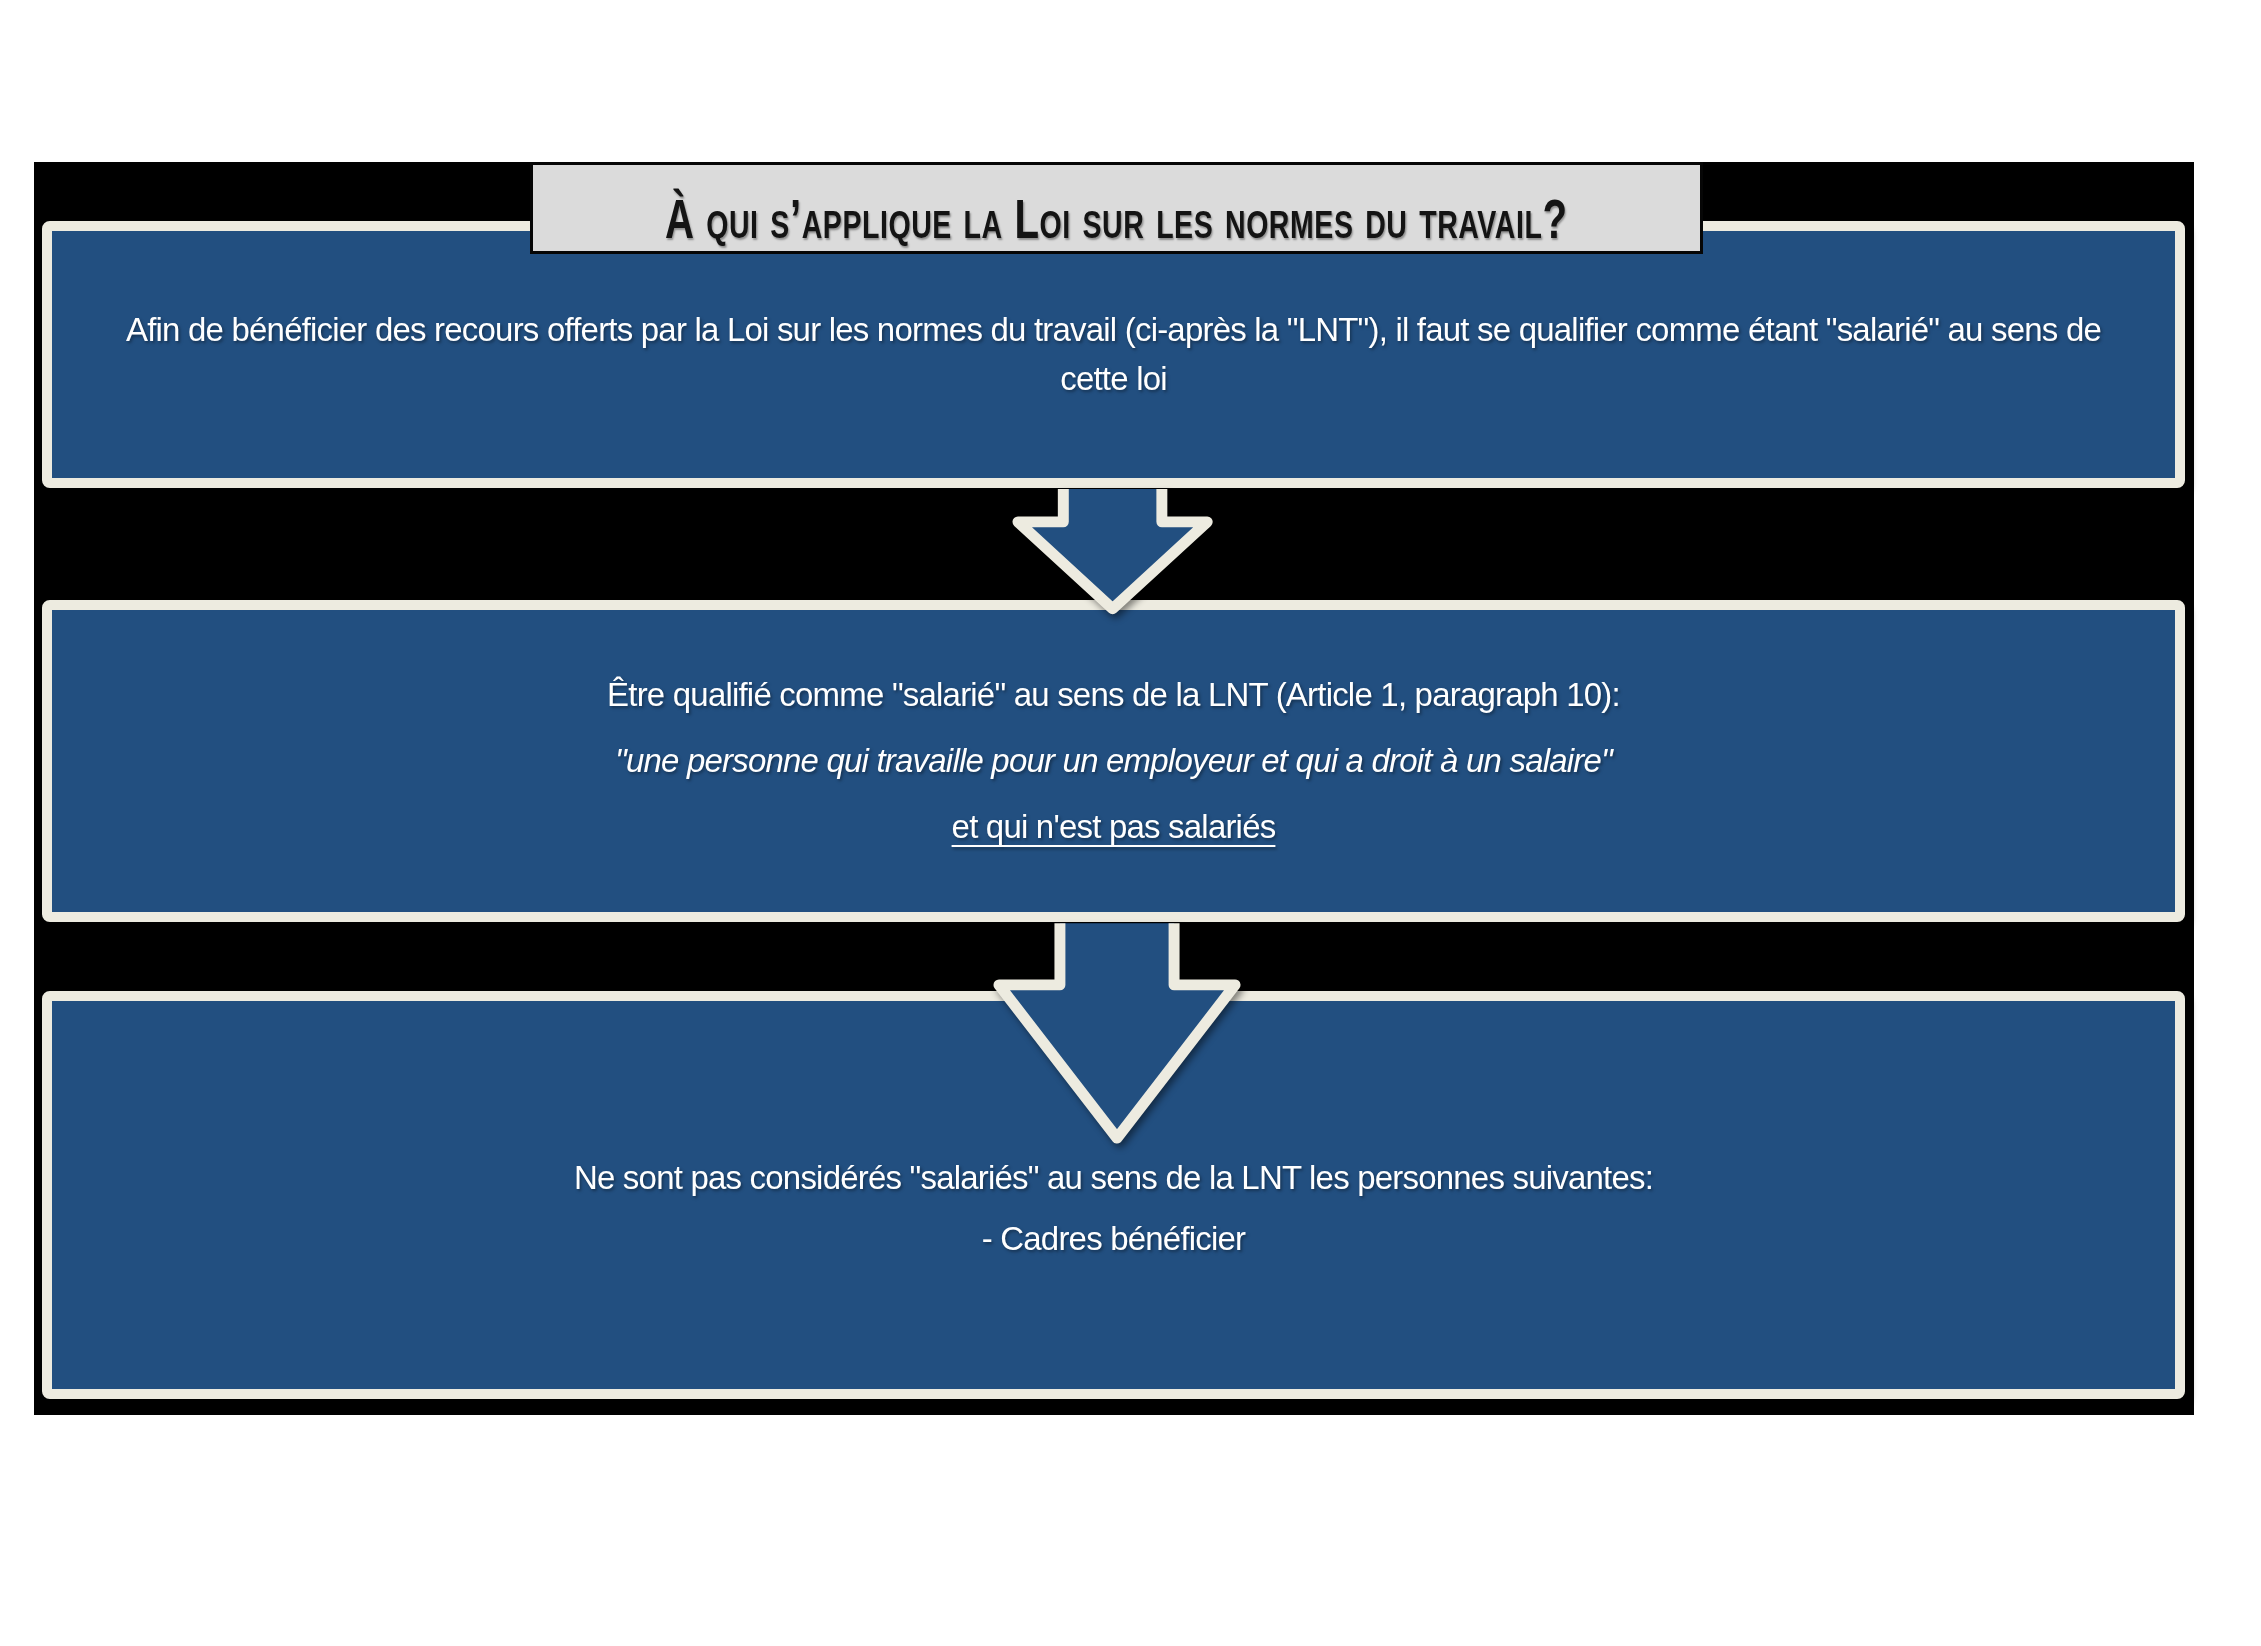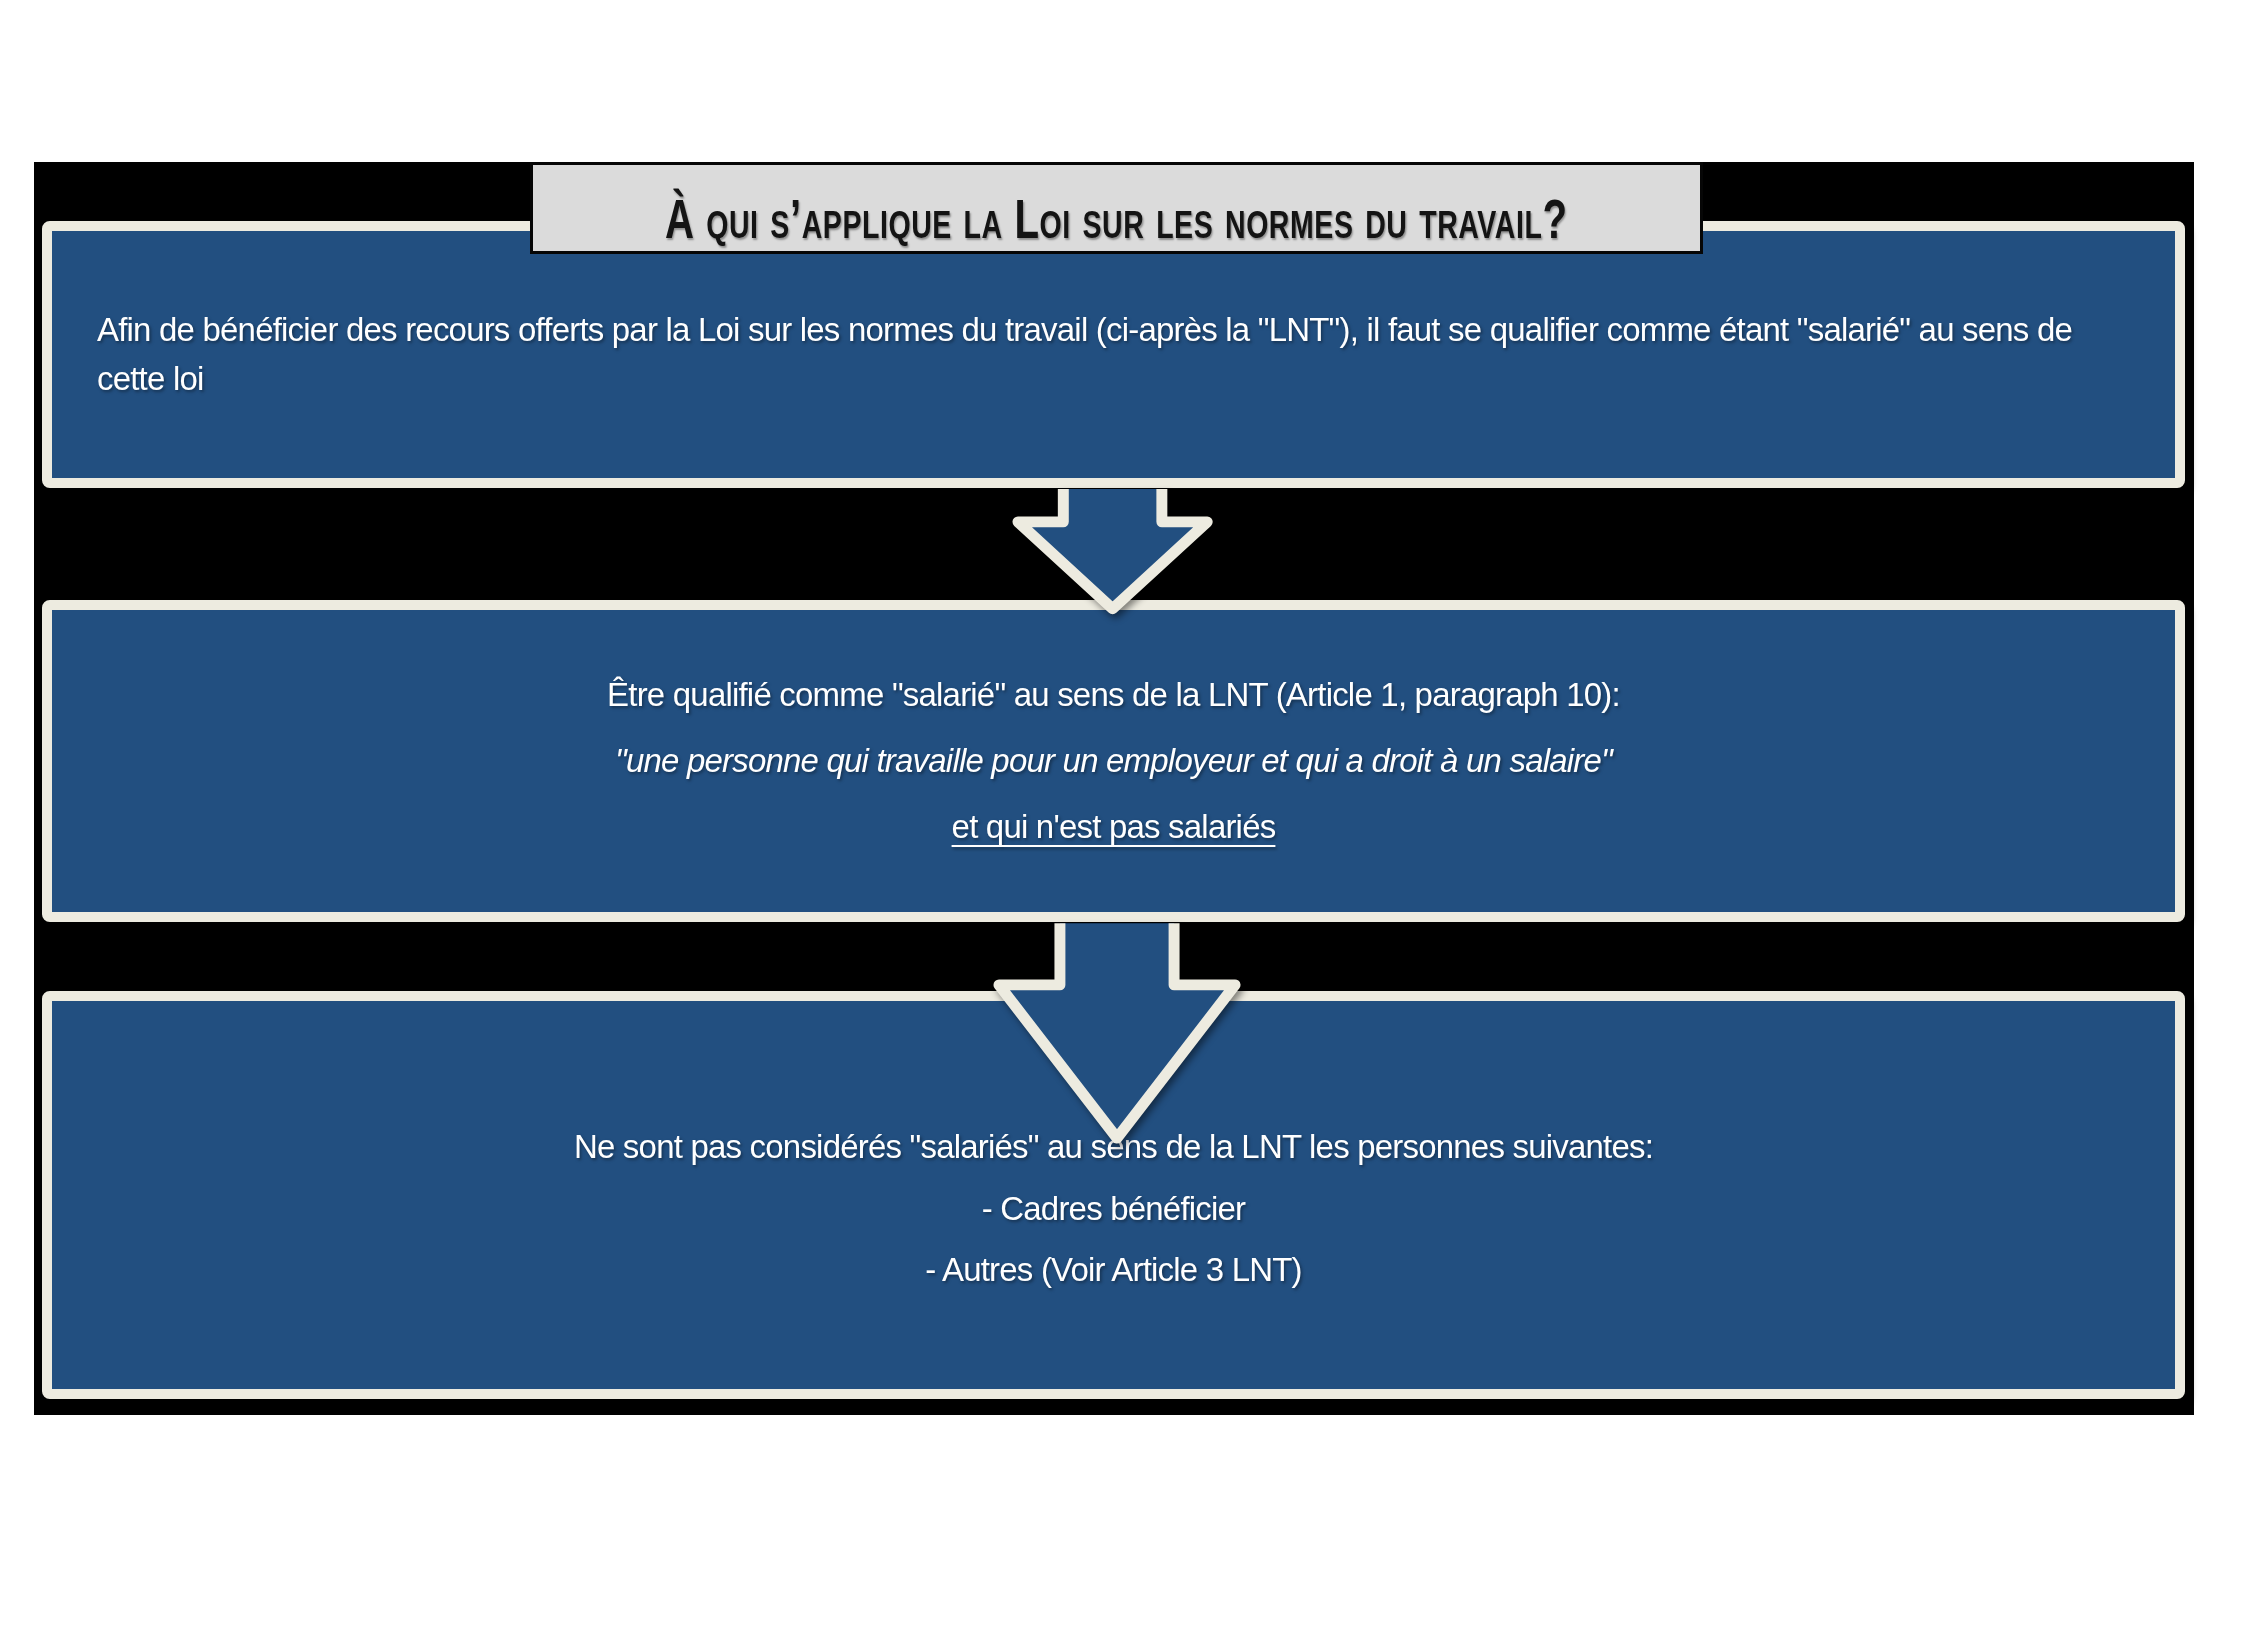--- a/index.html
+++ b/index.html
@@ -20,21 +20,21 @@
   
   .bluebox{left:42px;width:2143px;background:#224f80;border:10.2px solid #edebe0;
            border-radius:7.8px;z-index:2;box-sizing:border-box;
            box-shadow:4.7px 5.5px 7px rgba(0,0,0,.55);
            display:flex;flex-direction:column;align-items:center;justify-content:center;}
   #box1{top:221px;height:267px;}
   #box2{top:600px;height:322px;gap:20.3px;}
   #box3{top:991px;height:408px;gap:16.4px;padding-top:26.6px;}
 
   .bp{margin:0;color:#ffffff;font-size:33px;letter-spacing:-0.8px;line-height:1.38;
-      text-shadow:1.6px 2.3px 3.1px rgba(0,0,0,.38);}
+      text-align:center;text-shadow:1.6px 2.3px 3.1px rgba(0,0,0,.38);}
   #box1 .bp{max-width:2033px;line-height:1.48;}
   .narrow{max-width:1830px;}
   .i{font-style:italic;}
   .u{text-decoration:underline;text-decoration-thickness:2.3px;text-underline-offset:7px;}
 
   
   .arrow{z-index:4;}
   .arrow svg{display:block;filter:drop-shadow(3.1px 4.7px 3.9px rgba(0,0,0,.45));}
   #arrow1{left:1007px;top:489px;}
   #arrow2{left:988px;top:923px;}
@@ -67,15 +67,14 @@
 
 <div class="abs arrow" id="arrow2">
   <svg width="258" height="227" viewBox="0 0 330 290" xmlns="http://www.w3.org/2000/svg">
     <path d="M 92,0 L 92,79 L 14,79 L 165,275 L 316,79 L 238,79 L 238,0"></path>
   </svg>
 </div>
 
 <div class="abs bluebox" id="box3">
   <p class="bp">Ne sont pas considérés "salariés" au sens de la LNT les personnes suivantes:</p>
   <p class="bp">- Cadres bénéficier</p>
-  <p class="bp">- Autres (Voir Article 3 LNT)</p>
 </div>
 
 
 </body></html>

